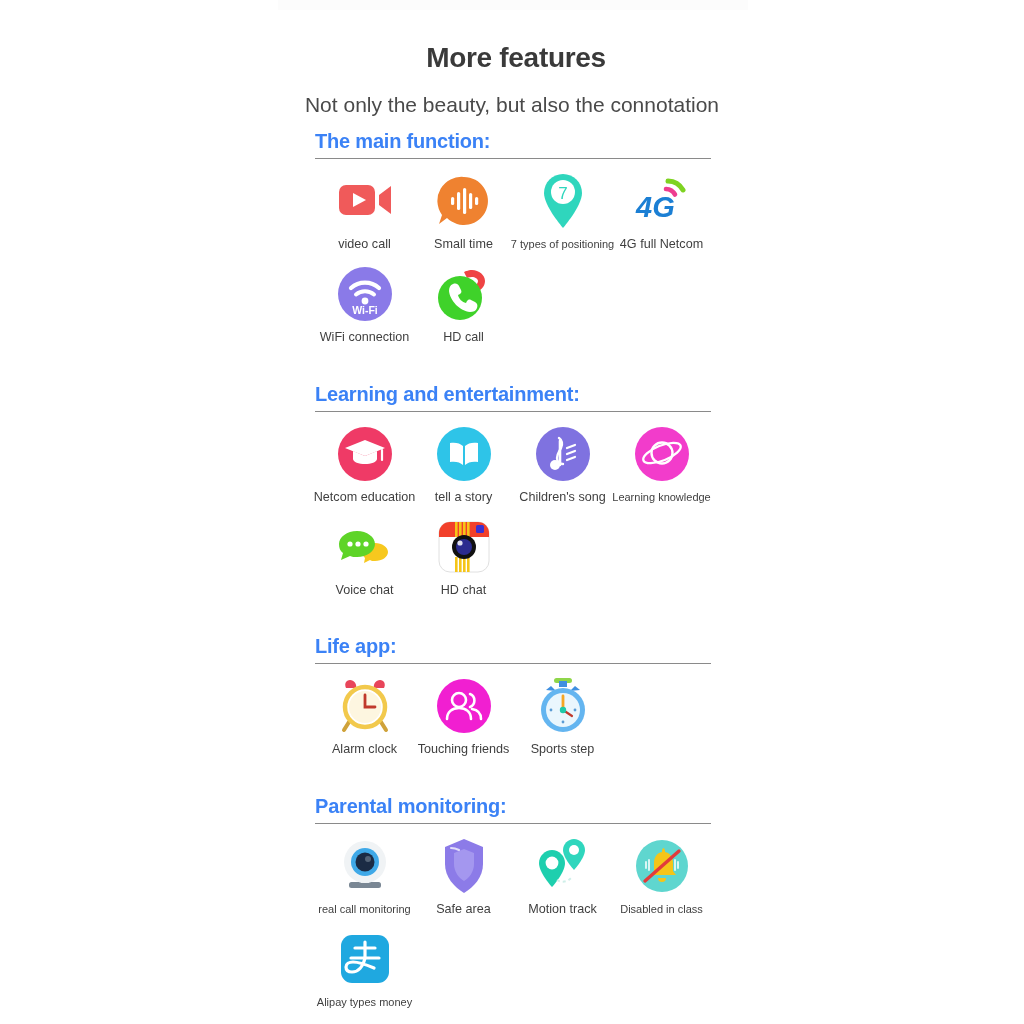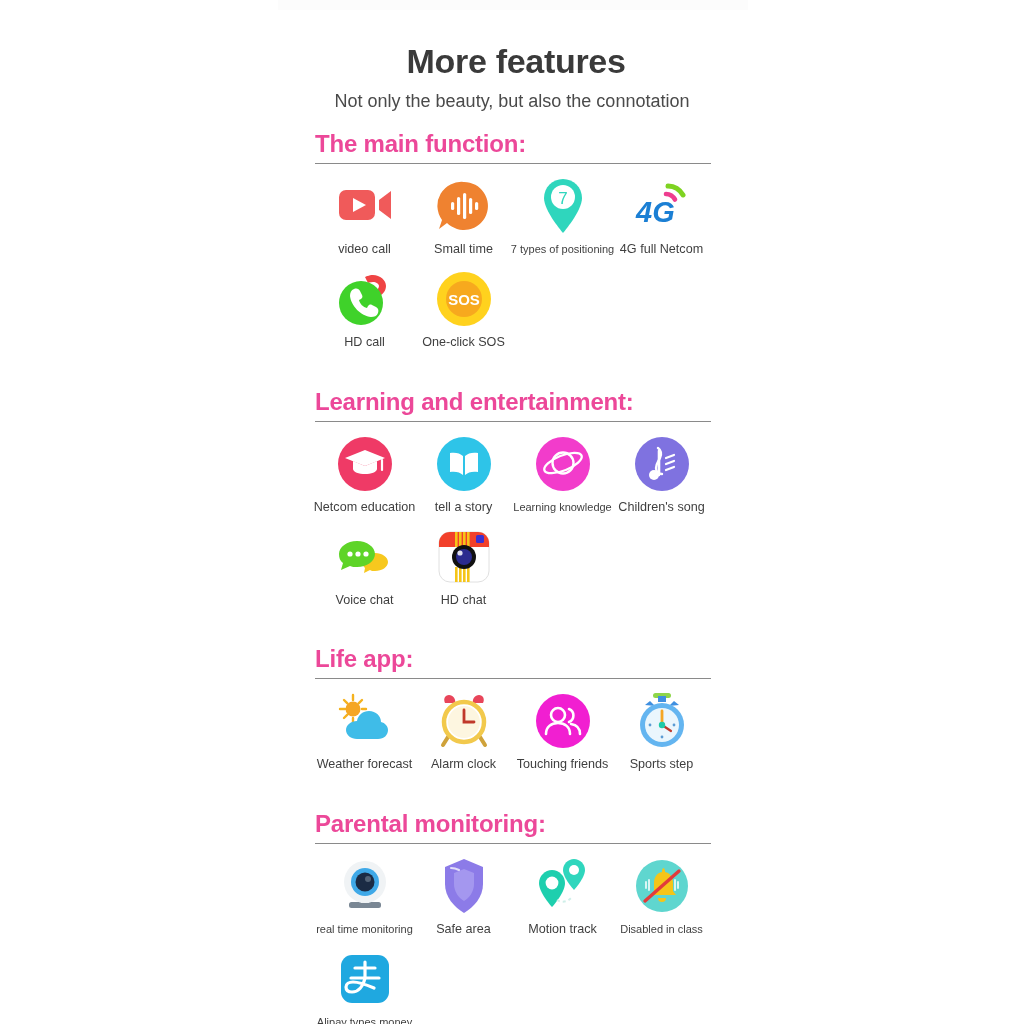--- a/index.html
+++ b/index.html
@@ -8,33 +8,33 @@
     background:#ffffff;
     font-family:"Liberation Sans", sans-serif;
     overflow:hidden;
   }
   .page{position:relative;width:1024px;height:1024px;background:#fff;}
 
   .topstrip{position:absolute;top:0;left:278px;width:470px;height:10px;background:#fcfcfc;}
 
   .hero{position:absolute;top:42px;left:0;width:1024px;text-align:center;}
   .hero-title{
-    font-size:34px;font-weight:bold;color:#3a3a3a;letter-spacing:-.3px;
+    font-size:28px;font-weight:bold;color:#3a3a3a;letter-spacing:-.3px;
     line-height:1.15;
     padding-left:8px;
   }
   .hero-sub{
-    margin-top:10px;font-size:18px;color:#4a4a4a;font-weight:400;
+    margin-top:19px;font-size:21px;color:#4a4a4a;font-weight:400;
   }
 
   .content{position:absolute;top:130px;left:315px;width:396px;}
 
   .section{margin-bottom:4px;}
   .sec-head{
-    font-size:24px;font-weight:bold;color:#ec4899;
+    font-size:20px;font-weight:bold;color:#3b82f6;
     padding-bottom:5px;letter-spacing:-.2px;
   }
   .sec-rule{height:1px;background:#8a8a8a;width:396px;margin-bottom:12px;}
 
   .row{display:flex;align-items:flex-start;}
   .cell{
     width:99px;display:flex;flex-direction:column;align-items:center;
     margin-bottom:12px;
   }
   .ico{
@@ -111,36 +111,38 @@
                 <text x="4" y="46" font-family="Liberation Sans, sans-serif" font-size="29" font-weight="bold" font-style="italic" fill="#1b7fd4">4G</text>
               </svg>
             </div>
             <div class="lbl">4G full Netcom</div>
           </div>
         </div>
         <div class="row">
           <div class="cell">
             <div class="ico">
               <svg width="60" height="60" viewBox="0 0 60 60">
+                <circle cx="30" cy="30" r="27" fill="#8a7ae8"></circle>
+                <path d="M16 24a21 21 0 0 1 28 0" stroke="#fff" stroke-width="4.2" fill="none" stroke-linecap="round"></path>
+                <path d="M21 30.5a14 14 0 0 1 18 0" stroke="#fff" stroke-width="4" fill="none" stroke-linecap="round"></path>
+                <circle cx="30" cy="37" r="3.4" fill="#fff"></circle>
+                <text x="30" y="50" text-anchor="middle" font-family="Liberation Sans, sans-serif" font-size="10.5" font-weight="bold" fill="#fff">Wi-Fi</text>
+              </svg>
+            </div>
+            <div class="lbl">WiFi connection</div>
+          </div>
+          <div class="cell">
+            <div class="ico">
+              <svg width="60" height="60" viewBox="0 0 60 60">
                 <path d="M38 6c7 0 13 5 13 11s-5 9-5 9l-4-5s2-2 2-4-3-4-6-4-5 1-5 1l-3-6s4-2 8-2z" fill="#ef4444"></path>
                 <circle cx="26" cy="34" r="22" fill="#3fd22a"></circle>
                 <path d="M19 20c3-1 5 0 6 2l2 4c1 2 0 3-1 4l-2 1c1 4 4 7 8 8l1-2c1-1 2-2 4-1l4 2c2 1 3 3 2 6-1 3-4 4-7 4-10-1-20-11-21-21 0-3 1-6 4-7z" fill="#fff"></path>
               </svg>
             </div>
             <div class="lbl">HD call</div>
-          </div>
-          <div class="cell">
-            <div class="ico">
-              <svg width="60" height="60" viewBox="0 0 60 60">
-                <circle cx="30" cy="30" r="27" fill="#ffd21e"></circle>
-                <circle cx="30" cy="30" r="18" fill="#f7a91e"></circle>
-                <text x="30" y="36" text-anchor="middle" font-family="Liberation Sans, sans-serif" font-size="15" font-weight="bold" fill="#fff">SOS</text>
-              </svg>
-            </div>
-            <div class="lbl">One-click SOS</div>
           </div>
         </div>
         <div class="sp-m"></div>
       </div>
       <div class="section">
         <div class="sec-head">Learning and entertainment:</div>
         <div class="sec-rule"></div>
         <div class="row">
           <div class="cell">
             <div class="ico">
@@ -159,38 +161,38 @@
                 <circle cx="30" cy="30" r="27" fill="#2ec4e8"></circle>
                 <path d="M29 22c-3-3-8-4-13-3v19c5-1 10 0 13 3z" fill="#fff"></path>
                 <path d="M31 22c3-3 8-4 13-3v19c-5-1-10 0-13 3z" fill="#fff"></path>
               </svg>
             </div>
             <div class="lbl">tell a story</div>
           </div>
           <div class="cell">
             <div class="ico">
               <svg width="60" height="60" viewBox="0 0 60 60">
-                <circle cx="30" cy="30" r="27" fill="#f23ccb"></circle>
-                <circle cx="30" cy="29" r="10.5" fill="none" stroke="#fff" stroke-width="2.4"></circle>
-                <ellipse cx="30" cy="29" rx="20" ry="7.5" fill="none" stroke="#fff" stroke-width="2.3" transform="rotate(-22 30 29)"></ellipse>
-              </svg>
-            </div>
-            <div class="lbl wide">Learning knowledge</div>
-          </div>
-          <div class="cell">
-            <div class="ico">
-              <svg width="60" height="60" viewBox="0 0 60 60">
                 <circle cx="30" cy="30" r="27" fill="#7f72e0"></circle>
                 <path d="M26 14c3 2 4 6 2 10-2 4-4 6-4 10 0 4 3 6 6 6" stroke="#fff" stroke-width="2.4" fill="none" stroke-linecap="round"></path>
                 <circle cx="22" cy="41" r="5" fill="#fff"></circle>
                 <path d="M27 41V17" stroke="#fff" stroke-width="2.6" stroke-linecap="round"></path>
                 <path d="M34 24l8-3M34 30l8-3M34 36l8-3" stroke="#fff" stroke-width="2.2" stroke-linecap="round"></path>
               </svg>
             </div>
             <div class="lbl">Children's song</div>
+          </div>
+          <div class="cell">
+            <div class="ico">
+              <svg width="60" height="60" viewBox="0 0 60 60">
+                <circle cx="30" cy="30" r="27" fill="#f23ccb"></circle>
+                <circle cx="30" cy="29" r="10.5" fill="none" stroke="#fff" stroke-width="2.4"></circle>
+                <ellipse cx="30" cy="29" rx="20" ry="7.5" fill="none" stroke="#fff" stroke-width="2.3" transform="rotate(-22 30 29)"></ellipse>
+              </svg>
+            </div>
+            <div class="lbl wide">Learning knowledge</div>
           </div>
         </div>
         <div class="row">
           <div class="cell">
             <div class="ico">
               <svg width="60" height="60" viewBox="0 0 60 60">
                 <path d="M40 26c7 0 13 4 13 9s-6 9-13 9c-2 0-4 0-5-1l-6 3 1-5c-2-2-3-4-3-6 0-5 6-9 13-9z" fill="#f7c81e"></path>
                 <path d="M22 14c10 0 18 6 18 13s-8 13-18 13c-3 0-5 0-7-1l-9 4 2-7c-3-2-4-5-4-9 0-7 8-13 18-13z" fill="#5ed428"></path>
                 <g fill="#fff">
                   <circle cx="15" cy="27" r="2.6"></circle>
@@ -226,32 +228,20 @@
             </div>
             <div class="lbl">HD chat</div>
           </div>
         </div>
         <div class="sp-m"></div>
       </div>
       <div class="section">
         <div class="sec-head">Life app:</div>
         <div class="sec-rule"></div>
         <div class="row">
-          <div class="cell">
-            <div class="ico">
-              <svg width="60" height="60" viewBox="0 0 60 60">
-                <g stroke="#f5b21e" stroke-width="2.4" stroke-linecap="round">
-                  <path d="M18 4v5M18 27v5M5 18h5M27 18h4M9 9l3.4 3.4M27 9l-3.4 3.4M9 27l3.4-3.4"></path>
-                </g>
-                <circle cx="18" cy="18" r="7.5" fill="#f5a623"></circle>
-                <path d="M22 48c-6 0-11-4-11-9s5-9 11-9c1-6 6-10 12-10 7 0 12 5 12 11 4 1 7 4 7 8 0 5-4 9-10 9z" fill="#3fbce8"></path>
-              </svg>
-            </div>
-            <div class="lbl">Weather forecast</div>
-          </div>
           <div class="cell">
             <div class="ico">
               <svg width="60" height="60" viewBox="0 0 60 60">
                 <path d="M11 12c-2-4 0-8 4-8s7 4 6 8z" fill="#e8455a"></path>
                 <path d="M49 12c2-4 0-8-4-8s-7 4-6 8z" fill="#e8455a"></path>
                 <path d="M14 46l-5 8M46 46l5 8" stroke="#cfa23a" stroke-width="4" stroke-linecap="round"></path>
                 <circle cx="30" cy="31" r="20" fill="none" stroke="#f2c94c" stroke-width="4.5"></circle>
                 <circle cx="30" cy="31" r="16" fill="#fdf6e0"></circle>
                 <path d="M30 19v12h10" stroke="#c0392b" stroke-width="2.8" stroke-linecap="round" fill="none"></path>
               </svg>
@@ -302,21 +292,21 @@
             <div class="ico">
               <svg width="60" height="60" viewBox="0 0 60 60">
                 <rect x="14" y="46" width="32" height="6" rx="2.5" fill="#7a8794"></rect>
                 <path d="M26 34h8v13h-8z" fill="#dfe4e8"></path>
                 <circle cx="30" cy="26" r="21" fill="#f0f3f5"></circle>
                 <circle cx="30" cy="26" r="14" fill="#3fa9e8"></circle>
                 <circle cx="30" cy="26" r="9.5" fill="#1b2b44"></circle>
                 <circle cx="33" cy="23" r="3" fill="#6b7a8c" opacity=".7"></circle>
               </svg>
             </div>
-            <div class="lbl wide">real time monitoring</div>
+            <div class="lbl wide">real call monitoring</div>
           </div>
           <div class="cell">
             <div class="ico">
               <svg width="60" height="60" viewBox="0 0 60 60">
                 <path d="M30 3L11 11v17c0 13 9 23 19 29 10-6 19-16 19-29V11z" fill="#8c7be8"></path>
                 <path d="M30 13L20 17v11c0 8 5 14 10 17 5-3 10-9 10-17V17z" fill="#a497ef"></path>
                 <path d="M17 12c3 0 6 1 8 2" stroke="#fff" stroke-width="2" stroke-linecap="round" opacity=".75"></path>
               </svg>
             </div>
             <div class="lbl">Safe area</div>

